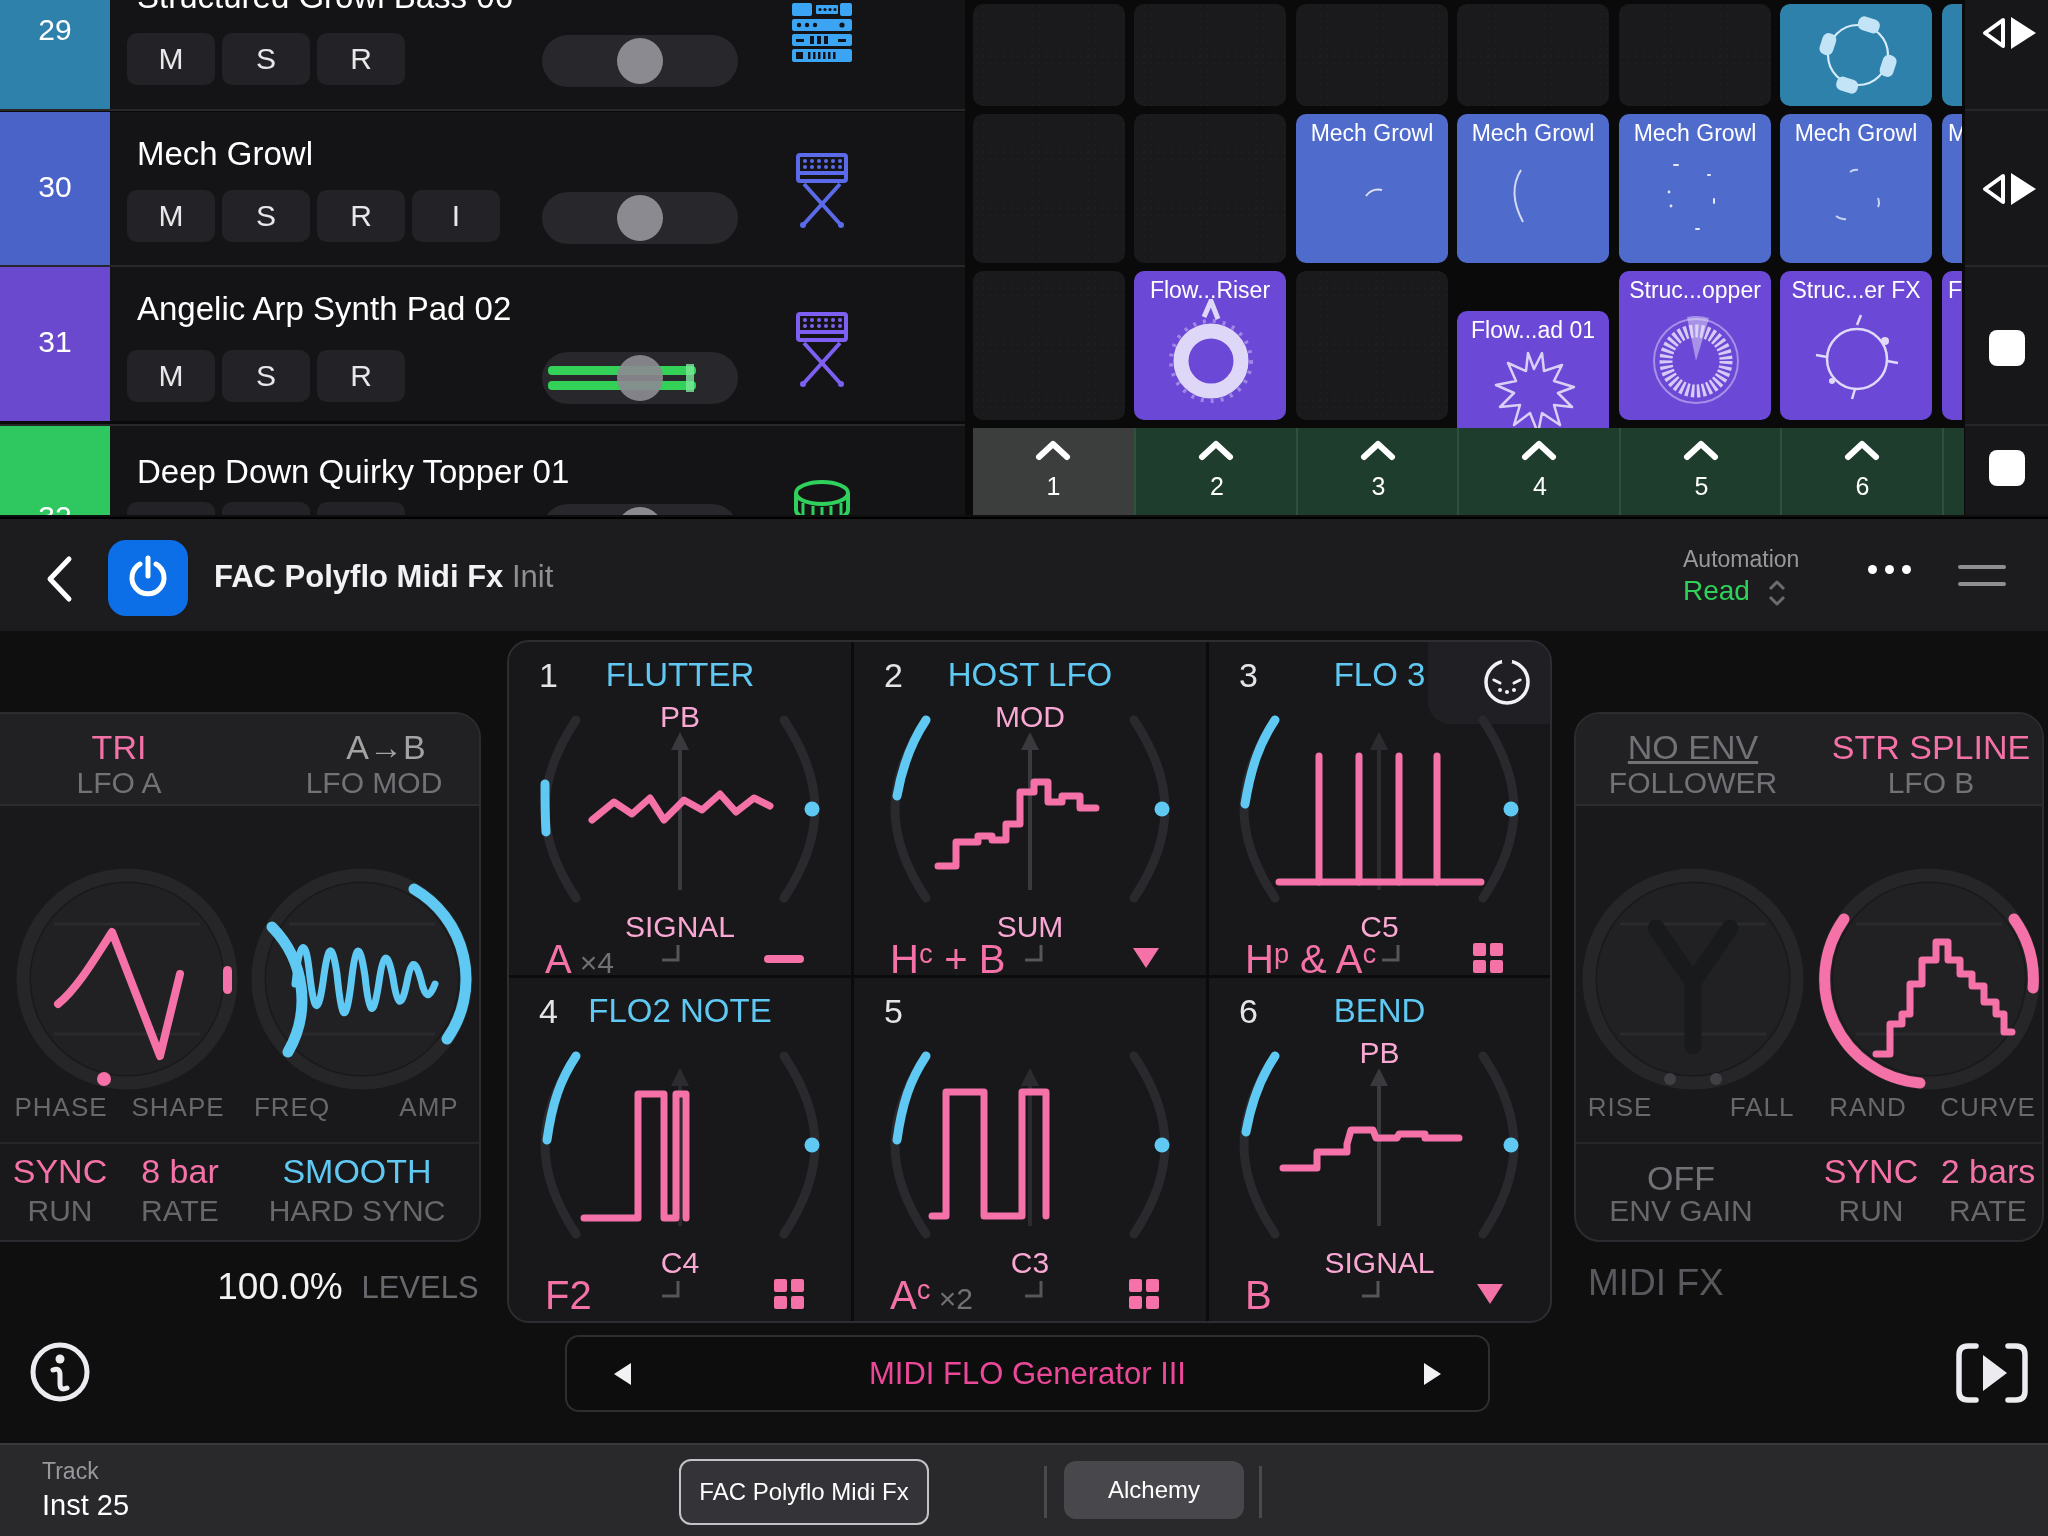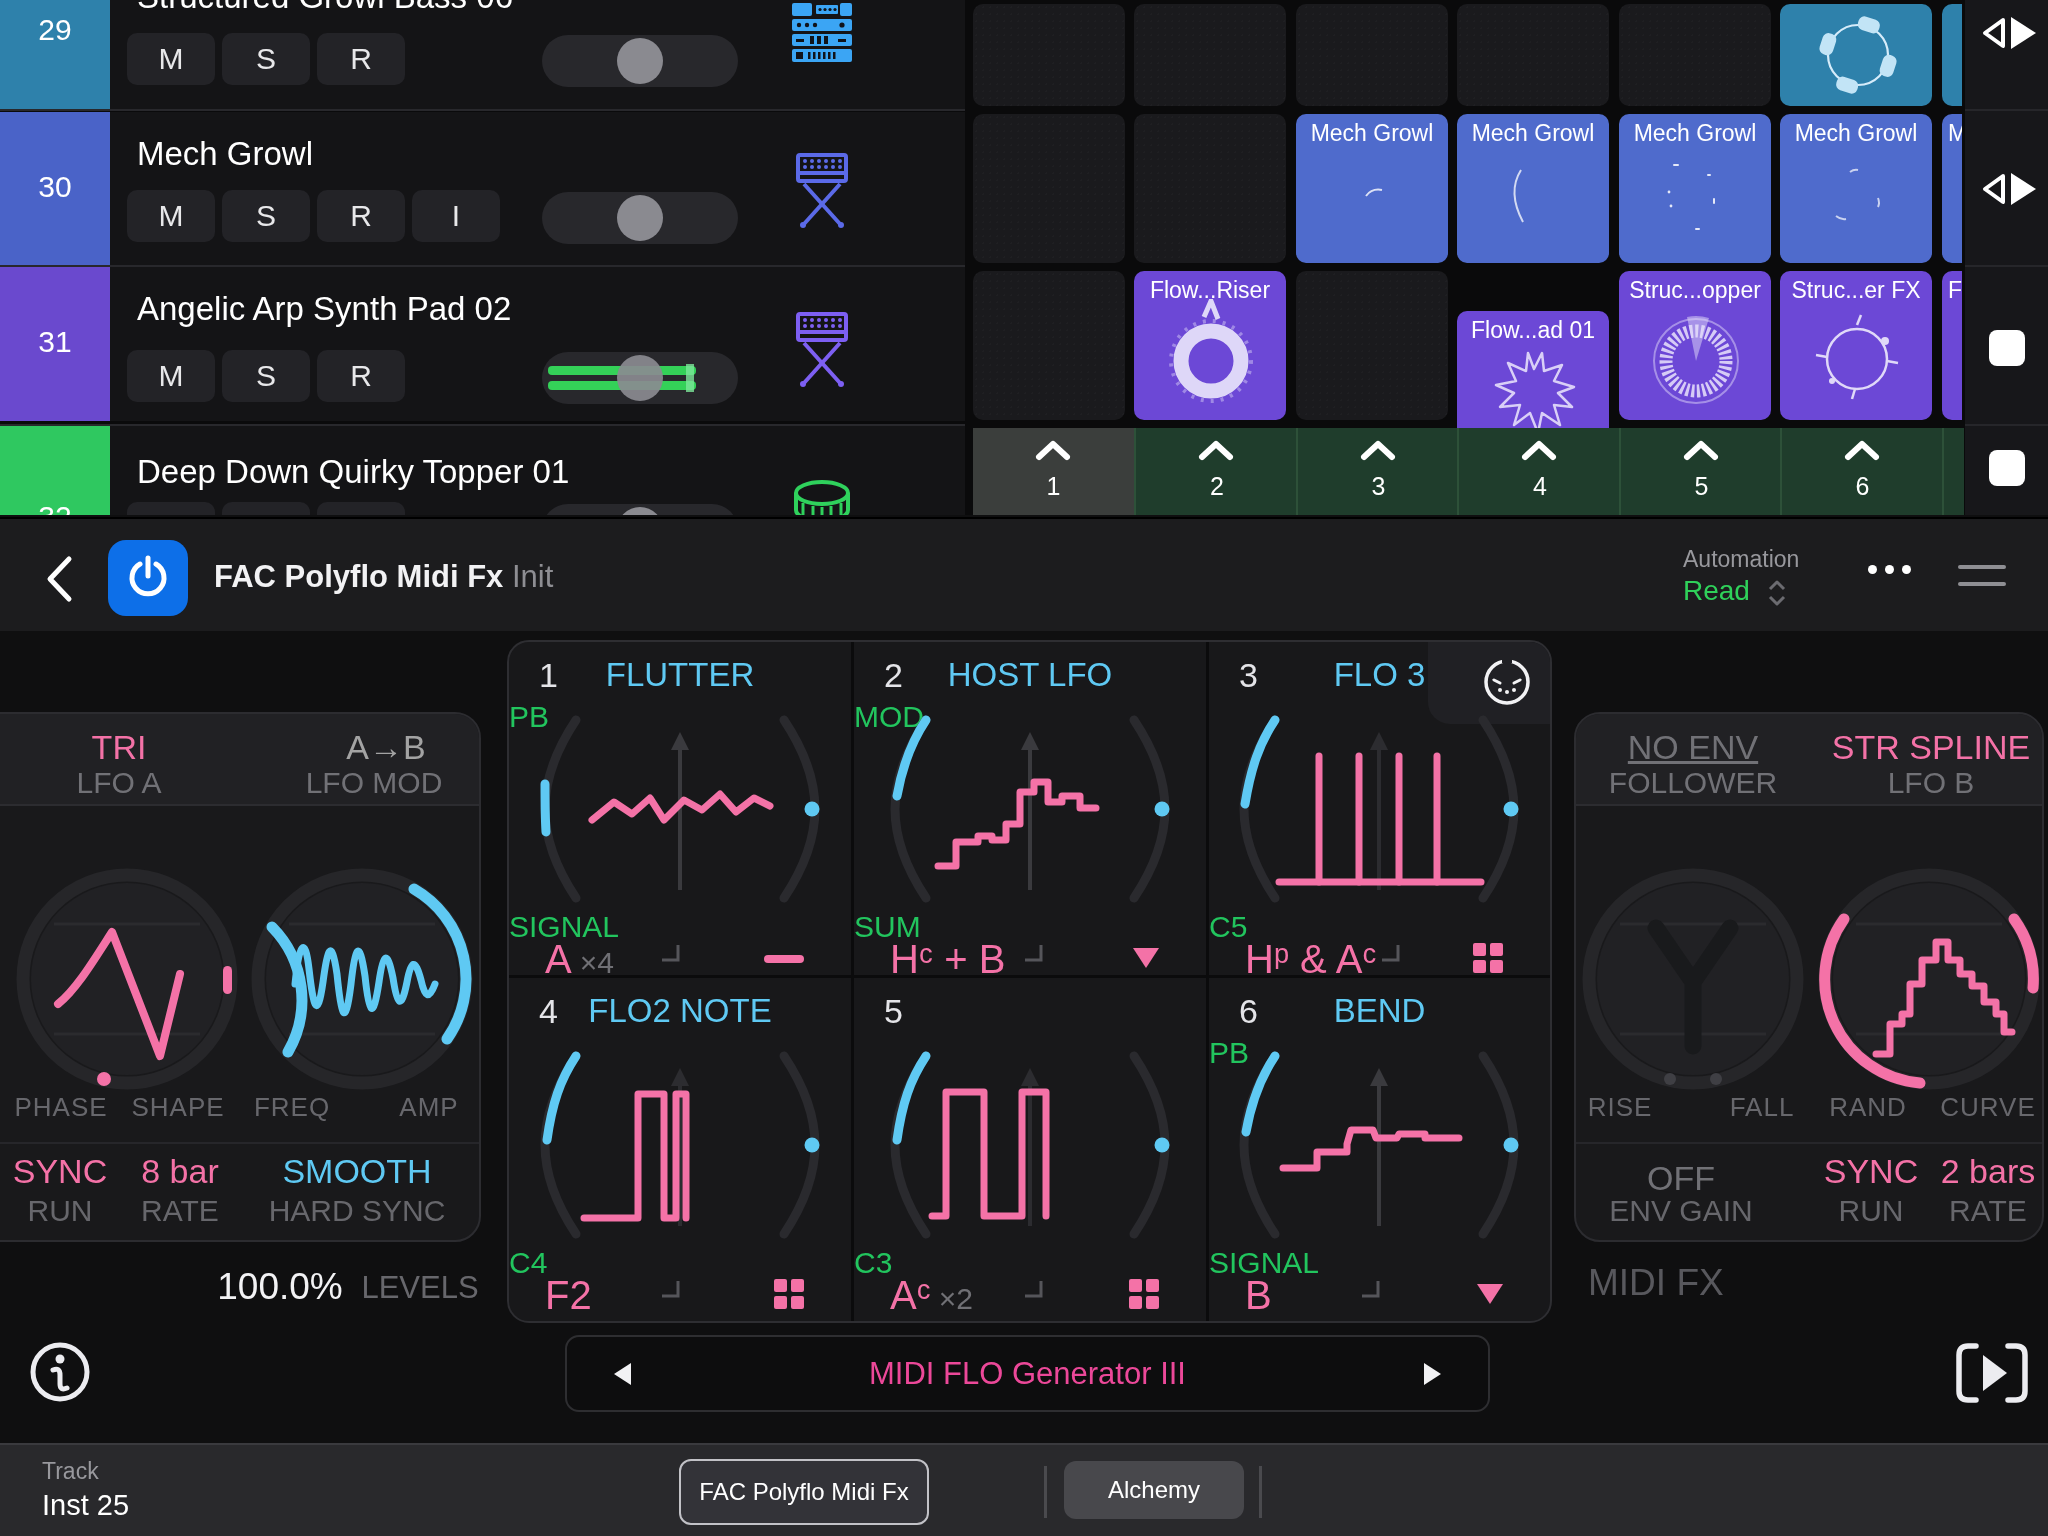--- a/index.html
+++ b/index.html
@@ -41,21 +41,21 @@
   .fdiv{position:absolute;left:0;top:428px;width:100%;height:2px;background:#26262a;}
   .fval{position:absolute;top:438px;width:220px;text-align:center;font-size:34px;}
   .flab{position:absolute;top:480px;width:220px;text-align:center;font-size:30px;color:#67676c;}
   #module{position:absolute;left:507px;top:640px;width:1041px;height:679px;background:#18181a;
           border:2px solid #2e2e32;border-radius:22px;}
   .vdiv{position:absolute;top:0;width:3px;height:679px;background:#0b0b0c;}
   .hdiv{position:absolute;left:0;top:333px;width:1041px;height:3px;background:#0b0b0c;}
   .panel{position:absolute;overflow:hidden;}
   .pnum{position:absolute;left:30px;top:14px;font-size:34px;color:#e4e4e8;}
   .ptitle{position:absolute;left:0;top:14px;width:100%;text-align:center;font-size:33px;color:#5fc9f3;}
-  .plabel{position:absolute;left:0;width:100%;font-size:30px;color:#22c55e;}
+  .plabel{position:absolute;left:0;width:100%;text-align:center;font-size:30px;color:#f9a8d4;}
   .pgraph{position:absolute;top:62px;}
   .pvalue{position:absolute;left:36px;top:295px;font-size:40px;color:#f472a7;}
   .pvalue .sub{font-size:30px;color:#707075;margin-left:8px;}
   .cornerglyph{position:absolute;left:150px;top:300px;}
   .pright{position:absolute;right:46px;top:300px;}
   
   #presetbar{position:absolute;left:565px;top:1335px;width:921px;height:73px;background:#0d0d0e;
              border:2px solid #2e2e31;border-radius:14px;display:flex;align-items:center;}
   #bottombar{position:absolute;left:0;top:1443px;width:2048px;height:93px;background:#29292c;border-top:2px solid #3a3a3e;}
   .bbtn{position:absolute;border-radius:12px;font-size:24px;color:#fff;display:flex;align-items:center;justify-content:center;}

